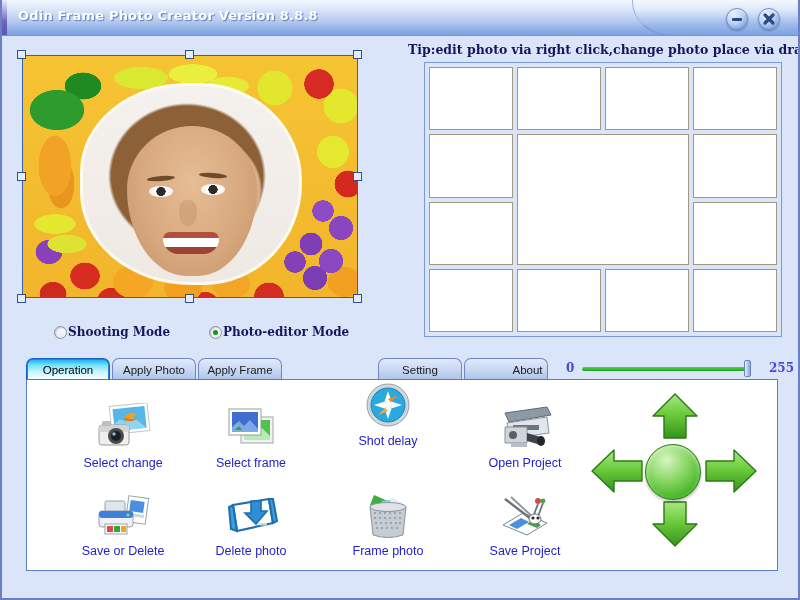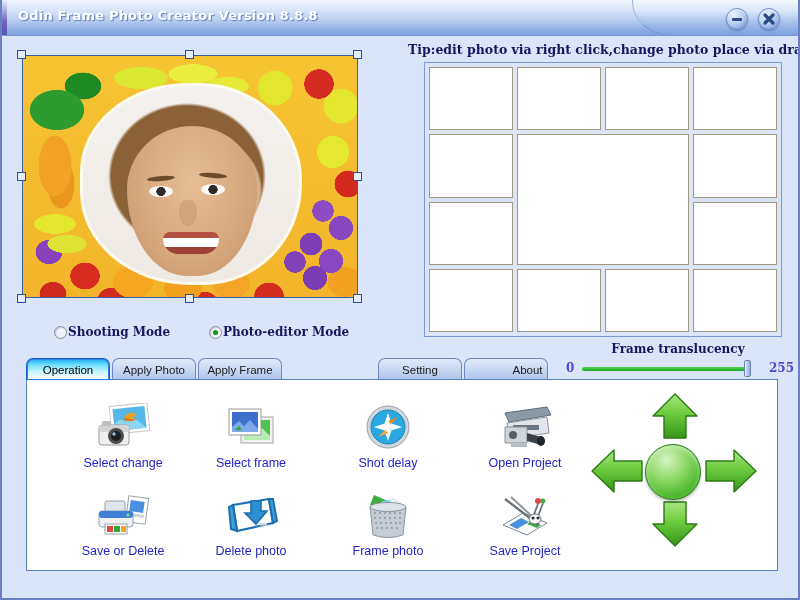--- a/index.html
+++ b/index.html
@@ -231,21 +231,21 @@
     cursor: pointer;
   }
   .op-icon { width: 56px; height: 50px; position: relative; margin-bottom: 3px; }
   .op-label {
     font-family: "Liberation Sans", sans-serif;
     font-size: 12.5px; color: #2323c8; white-space: nowrap;
   }
   
   #op-select-photo  { left: 60px;  top: 386px; }
   #op-select-frame  { left: 188px; top: 386px; }
-  #op-shot-delay    { left: 325px; top: 386px; }
+  #op-shot-delay    { left: 325px; top: 364px; }
   #op-open-project  { left: 462px; top: 386px; }
   #op-save-print    { left: 60px;  top: 474px; }
   #op-delete-photo  { left: 188px; top: 474px; }
   #op-clear-photo   { left: 325px; top: 474px; }
   #op-save-project  { left: 462px; top: 474px; }
   .op-btn { position: absolute; }
 
   
   #dpad { position: absolute; left: 588px; top: 392px; width: 170px; height: 166px; }
   .arrow { position: absolute; cursor: pointer; }
@@ -336,21 +336,20 @@
     <span class="radio-dot"></span>
     <span class="radio-label">Shooting Mode</span>
   </div>
   <div class="radio-item" id="radio-editor">
     <span class="radio-dot on"></span>
     <span class="radio-label">Photo-editor Mode</span>
   </div>
 </div>
 
 <div id="translucency">
-  <div id="translucency-label">Frame translucency</div>
   <div id="slider-row">
     <span id="slider-min">0</span>
     <div id="slider-track"></div>
     <div id="slider-thumb"></div>
     <span id="slider-max">255</span>
   </div>
 </div>
 
 <div id="tabstrip">
     <div class="tab active" style="left: 0px; width: 84px;">

